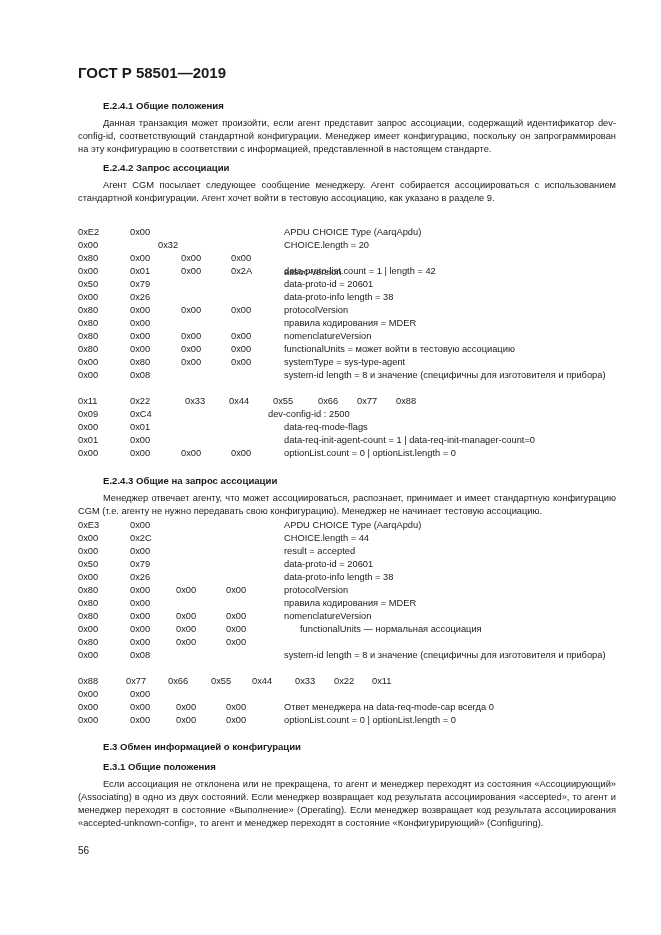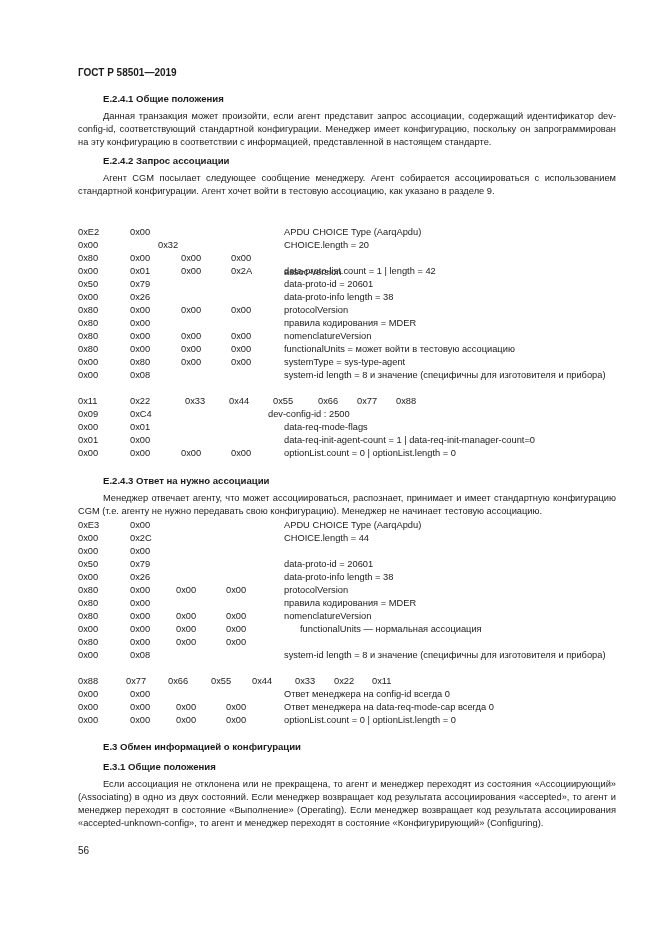--- a/index.html
+++ b/index.html
@@ -2,37 +2,37 @@
 <html><head>
   <meta charset="utf-8">
   <style>
     html, body { margin: 0; padding: 0; background: #ffffff; }
     body {
       width: 661px; height: 935px; position: relative; overflow: hidden;
       font-family: "Liberation Sans", sans-serif; color: #1a1a1a;
       font-size: 9.3px; line-height: 13px;
     }
     .page { position: absolute; left: 78px; top: 0; width: 538px; }
-    .std-header { position: absolute; top: 66px; left: 0; font-weight: bold; font-size: 10px; }
+    .std-header { position: absolute; top: 66px; left: 0; font-weight: bold; font-size: 15px; }
     .h { font-weight: bold; padding-left: 25px; font-size: 9.6px; }
     .p { text-align: justify; text-indent: 25px; }
     .row { position: relative; height: 13px; white-space: nowrap; }
     .row.tall { height: 26px; }
     .b { position: absolute; top: 0; }
     .t { position: absolute; top: 0; white-space: normal; text-align: justify; }
     .page-num { position: absolute; left: 0; top: 844px; font-size: 10px; }
   </style>
 </head>
 <body>
 
 <div class="page">
   <div class="std-header">ГОСТ Р 58501—2019</div>
 
   <div style="position:absolute; top:92px; left:0; width:538px;">
-    <div class="h" style="margin-top:0;">Е.2.4.1  Общие положения</div>
+    <div class="h" style="margin-top:7px;">Е.2.4.1  Общие положения</div>
     <div class="p" style="margin-top:5px;">Данная транзакция может произойти, если агент представит запрос ассоциации, содержащий идентификатор dev-config-id, соответствующий стандартной конфигурации. Менеджер имеет конфигурацию, поскольку он запрограммирован на эту конфигурацию в соответствии с информацией, представленной в настоящем стандарте.</div>
     <div class="h" style="margin-top:5px;">Е.2.4.2  Запрос ассоциации</div>
     <div class="p" style="margin-top:5px;">Агент CGM посылает следующее сообщение менеджеру. Агент собирается ассоциироваться с использованием стандартной конфигурации. Агент хочет войти в тестовую ассоциацию, как указано в разделе 9.</div>
   </div>
 
   <div id="table1" style="position:absolute; top:226px; left:0; width:538px;">
       <div class="row">
         <span class="b" style="left: 0px;">0xE2</span>
         <span class="b" style="left: 52px;">0x00</span>
         <span class="t" style="left: 206px; width: 332px;">APDU CHOICE Type (AarqApdu)</span>
@@ -132,38 +132,39 @@
       <div class="row">
         <span class="b" style="left: 0px;">0x00</span>
         <span class="b" style="left: 52px;">0x00</span>
         <span class="b" style="left: 103px;">0x00</span>
         <span class="b" style="left: 153px;">0x00</span>
         <span class="t" style="left: 206px; width: 332px;">optionList.count = 0 | optionList.length = 0</span>
       </div>
     </div>
 
   <div id="e243" style="position:absolute; top:474px; left:0; width:538px;">
-    <div class="h">Е.2.4.3  Ответ на нужно ассоциации</div>
+    <div class="h">Е.2.4.3  Общие на запрос ассоциации</div>
     <div class="p" style="margin-top:5px;">Менеджер отвечает агенту, что может ассоциироваться, распознает, принимает и имеет стандартную конфигурацию CGM (т.е. агенту не нужно передавать свою конфигурацию). Менеджер не начинает тестовую ассоциацию.</div>
   </div>
 
   <div id="table2" style="position:absolute; top:519px; left:0; width:538px;">
       <div class="row">
         <span class="b" style="left: 0px;">0xE3</span>
         <span class="b" style="left: 52px;">0x00</span>
         <span class="t" style="left: 206px; width: 332px;">APDU CHOICE Type (AarqApdu)</span>
       </div>
       <div class="row">
         <span class="b" style="left: 0px;">0x00</span>
         <span class="b" style="left: 52px;">0x2C</span>
         <span class="t" style="left: 206px; width: 332px;">CHOICE.length = 44</span>
       </div>
       <div class="row">
         <span class="b" style="left: 0px;">0x00</span>
         <span class="b" style="left: 52px;">0x00</span>
+        <span class="t" style="left: 206px; width: 332px;">result = accepted</span>
       </div>
       <div class="row">
         <span class="b" style="left: 0px;">0x50</span>
         <span class="b" style="left: 52px;">0x79</span>
         <span class="t" style="left: 206px; width: 332px;">data-proto-id = 20601</span>
       </div>
       <div class="row">
         <span class="b" style="left: 0px;">0x00</span>
         <span class="b" style="left: 52px;">0x26</span>
         <span class="t" style="left: 206px; width: 332px;">data-proto-info length = 38</span>
@@ -211,21 +212,20 @@
         <span class="b" style="left: 90px;">0x66</span>
         <span class="b" style="left: 133px;">0x55</span>
         <span class="b" style="left: 174px;">0x44</span>
         <span class="b" style="left: 217px;">0x33</span>
         <span class="b" style="left: 256px;">0x22</span>
         <span class="b" style="left: 294px;">0x11</span>
       </div>
       <div class="row">
         <span class="b" style="left: 0px;">0x00</span>
         <span class="b" style="left: 52px;">0x00</span>
-        <span class="t" style="left: 206px; width: 332px;">Ответ менеджера на config-id всегда 0</span>
       </div>
       <div class="row">
         <span class="b" style="left: 0px;">0x00</span>
         <span class="b" style="left: 52px;">0x00</span>
         <span class="b" style="left: 98px;">0x00</span>
         <span class="b" style="left: 148px;">0x00</span>
         <span class="t" style="left: 206px; width: 332px;">Ответ менеджера на data-req-mode-cap всегда 0</span>
       </div>
       <div class="row">
         <span class="b" style="left: 0px;">0x00</span>

